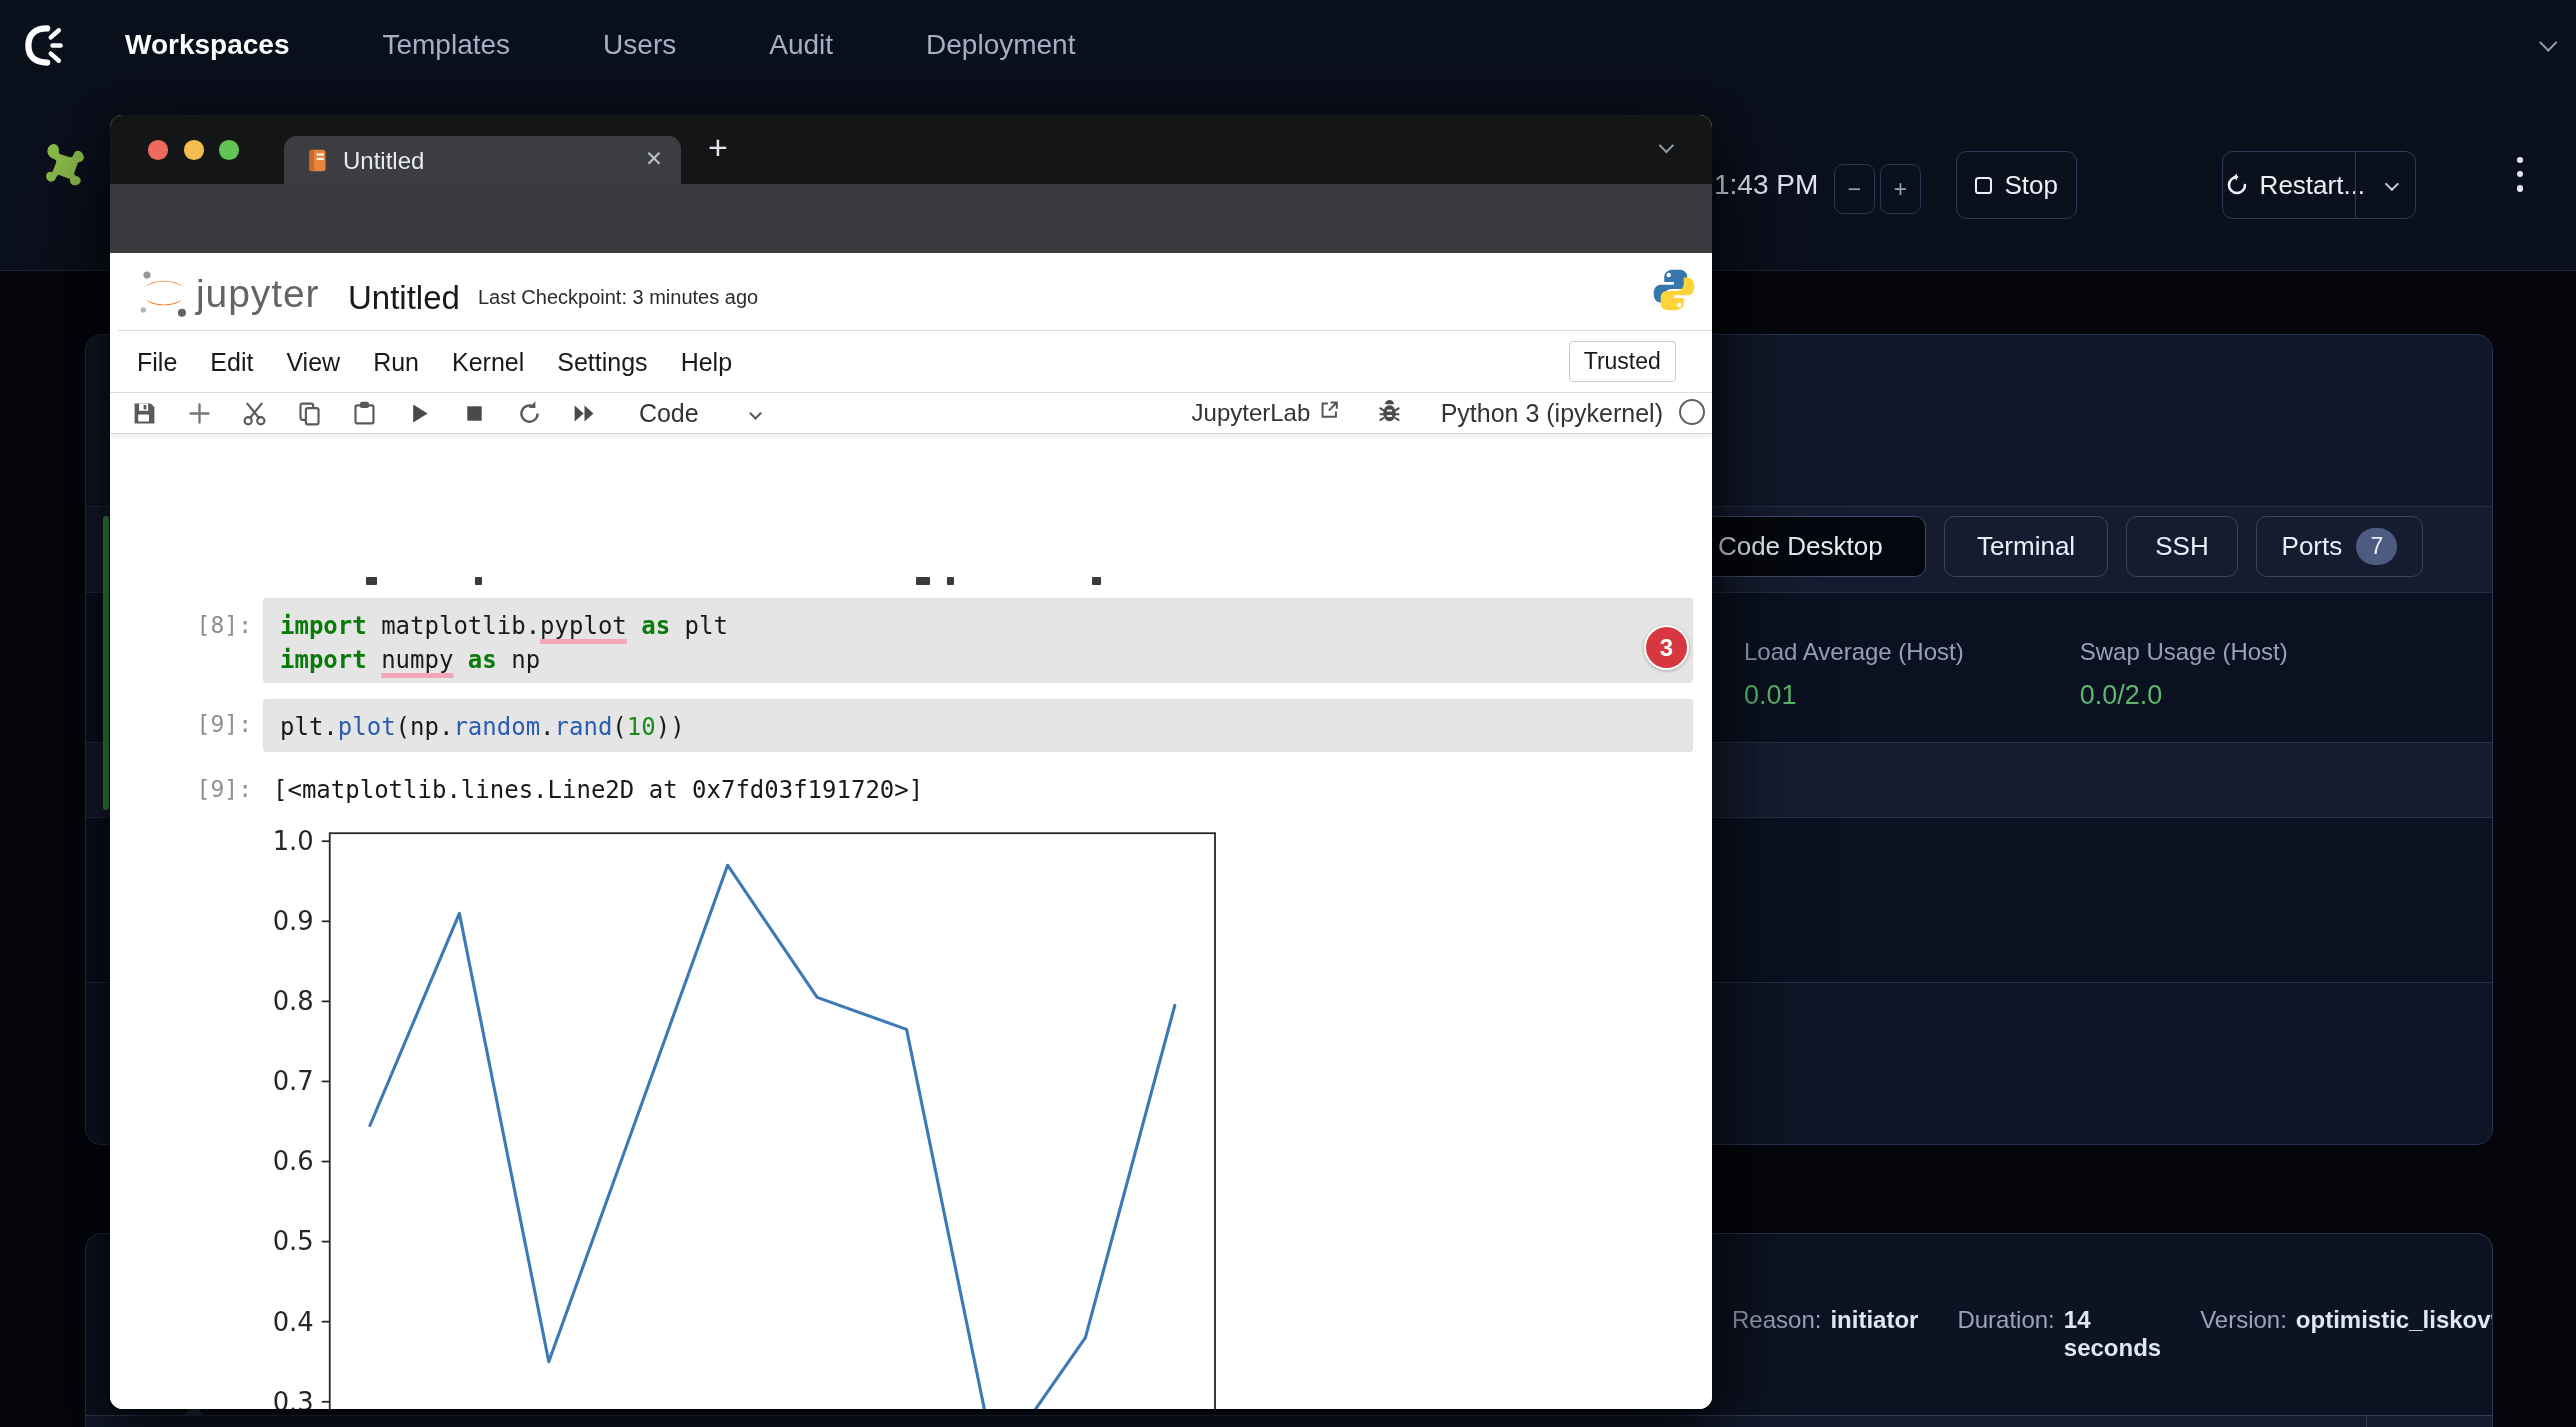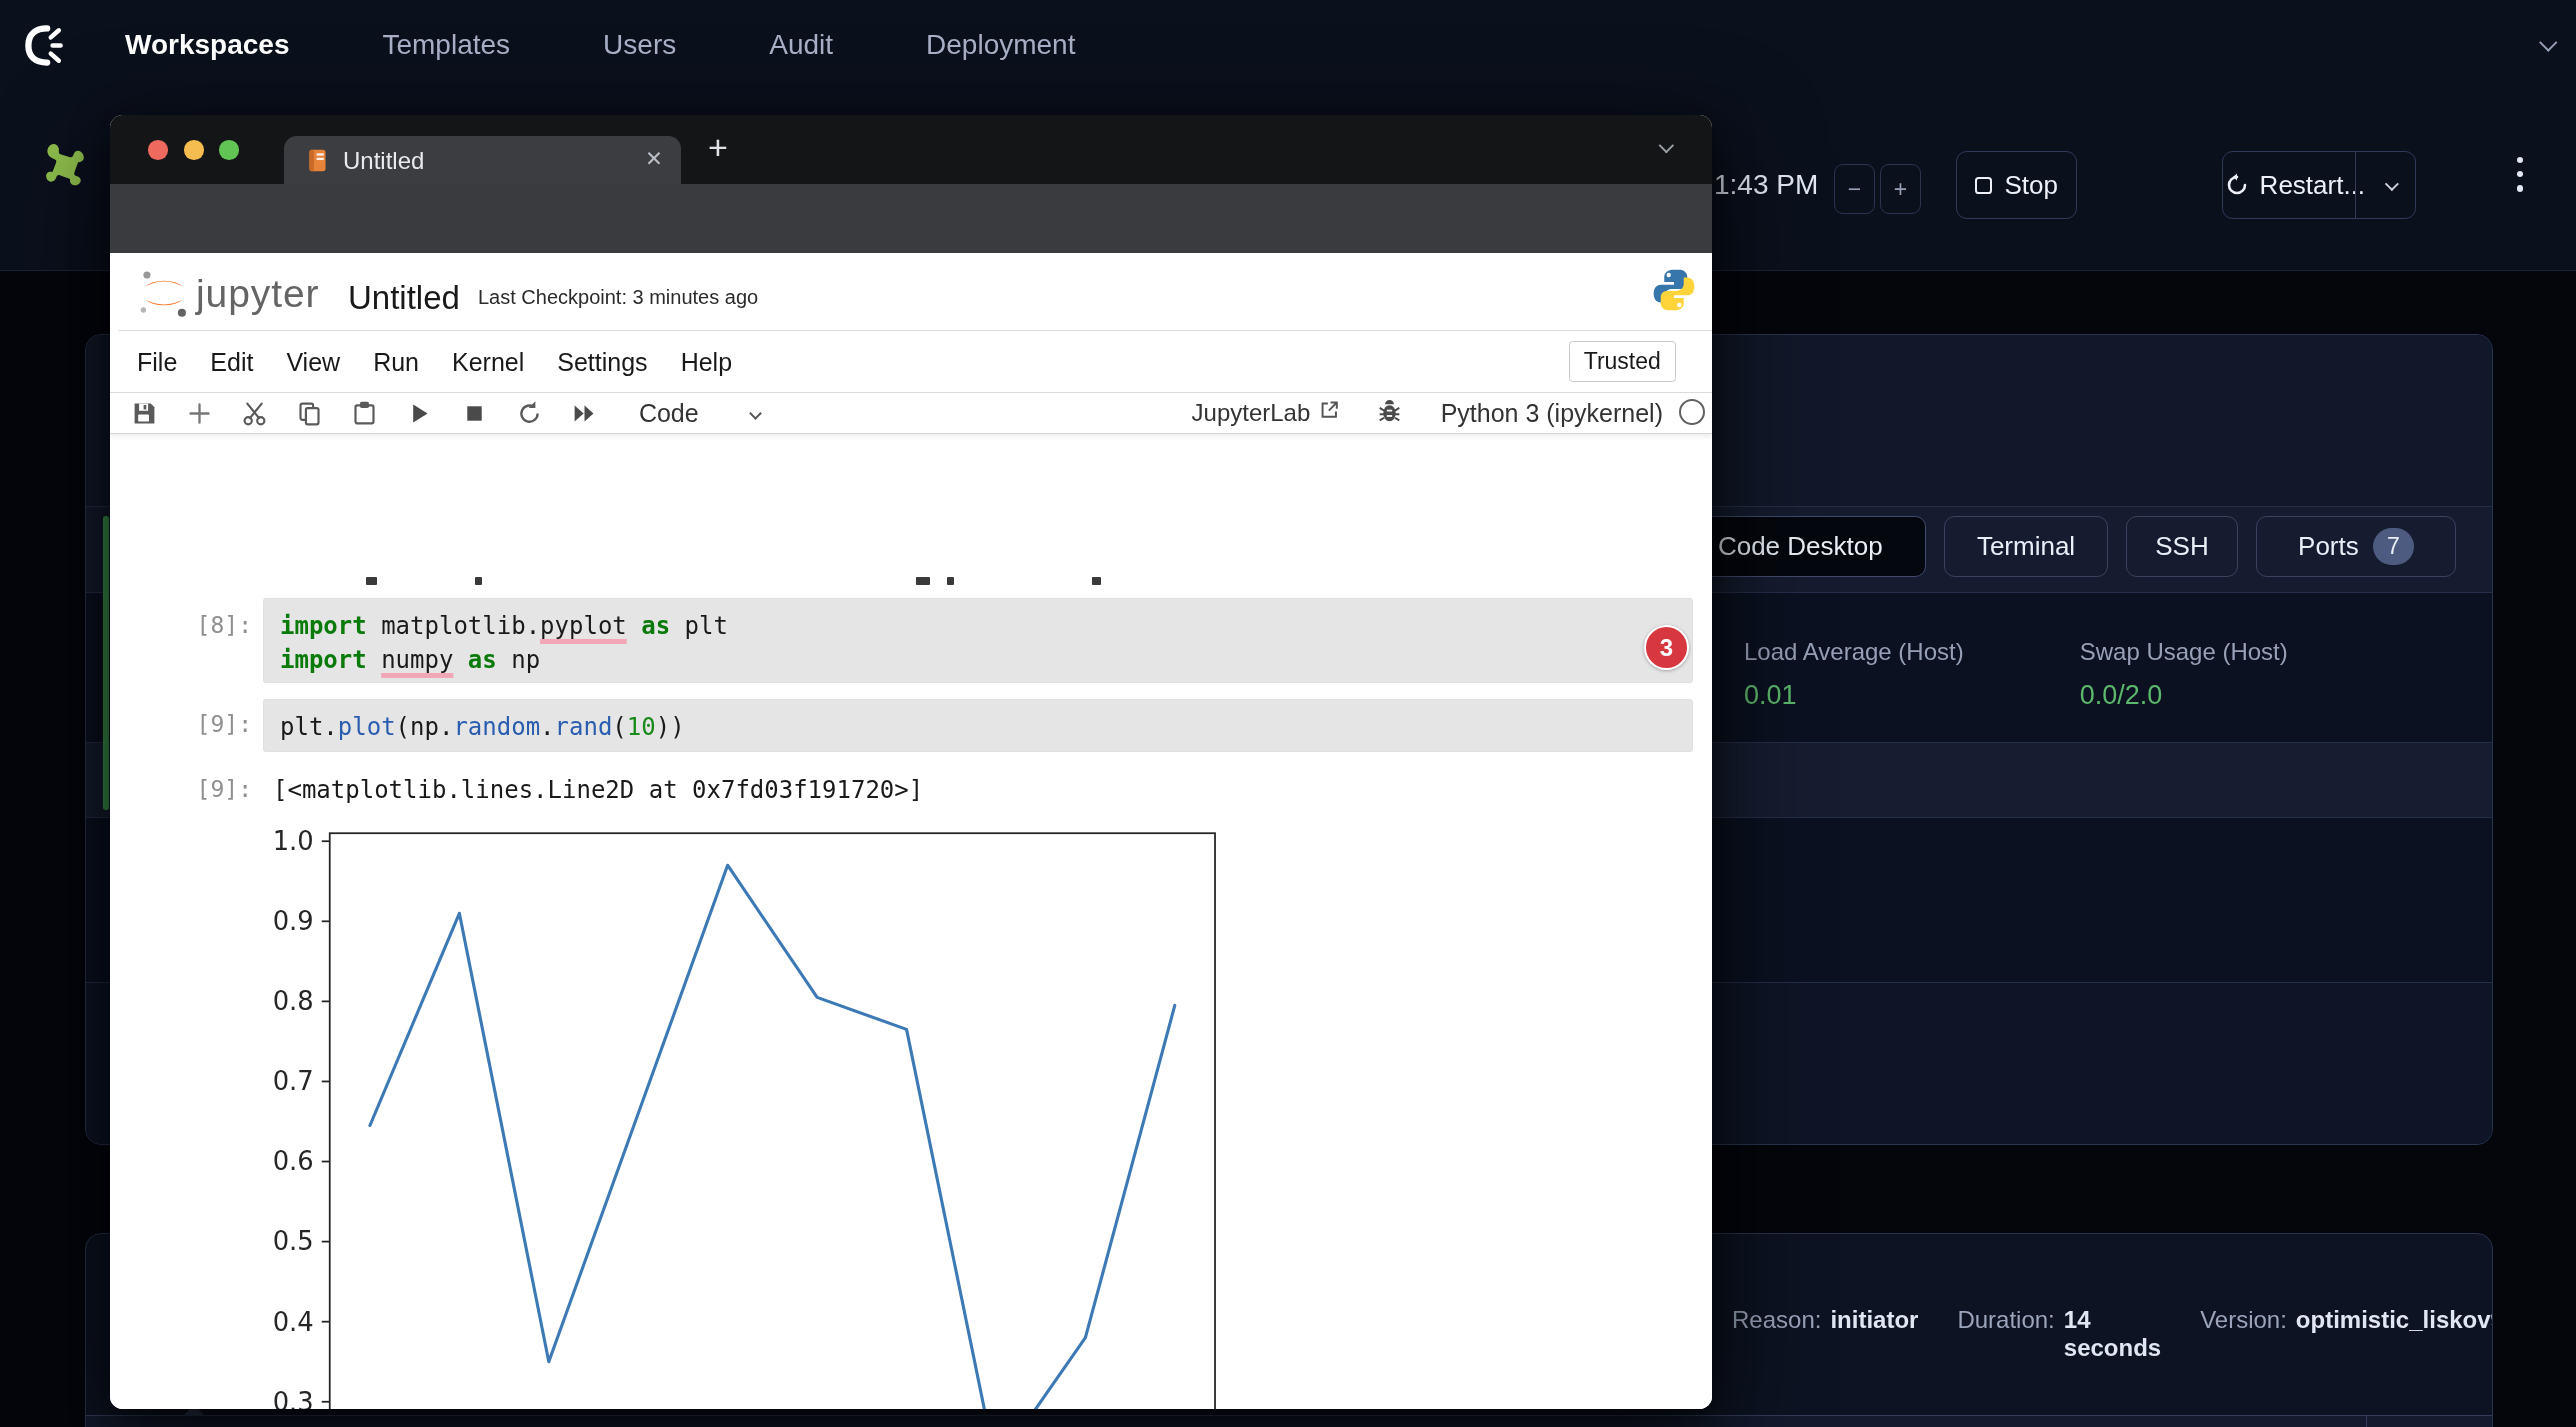--- a/index.html
+++ b/index.html
@@ -222,21 +222,21 @@
     <div class="app-tabs" id="app-tabs">
         <div class="app-tab active" style="width: 276px;">
           <span>S Code Desktop</span>
         </div>
         <div class="app-tab" style="width: 164px;">
           <span>Terminal</span>
         </div>
         <div class="app-tab" style="width: 112px;">
           <span>SSH</span>
         </div>
-        <div class="app-tab" style="width: 200px;">
+        <div class="app-tab" style="width: 167px;">
           <span>Ports</span>
           <span class="port-badge">7</span>
         </div>
       </div>
     <div class="metrics" id="metrics">
         <div>
           <div class="metric-label">Load Average (Host)</div>
           <div class="metric-value">0.01</div>
         </div>
         <div>

